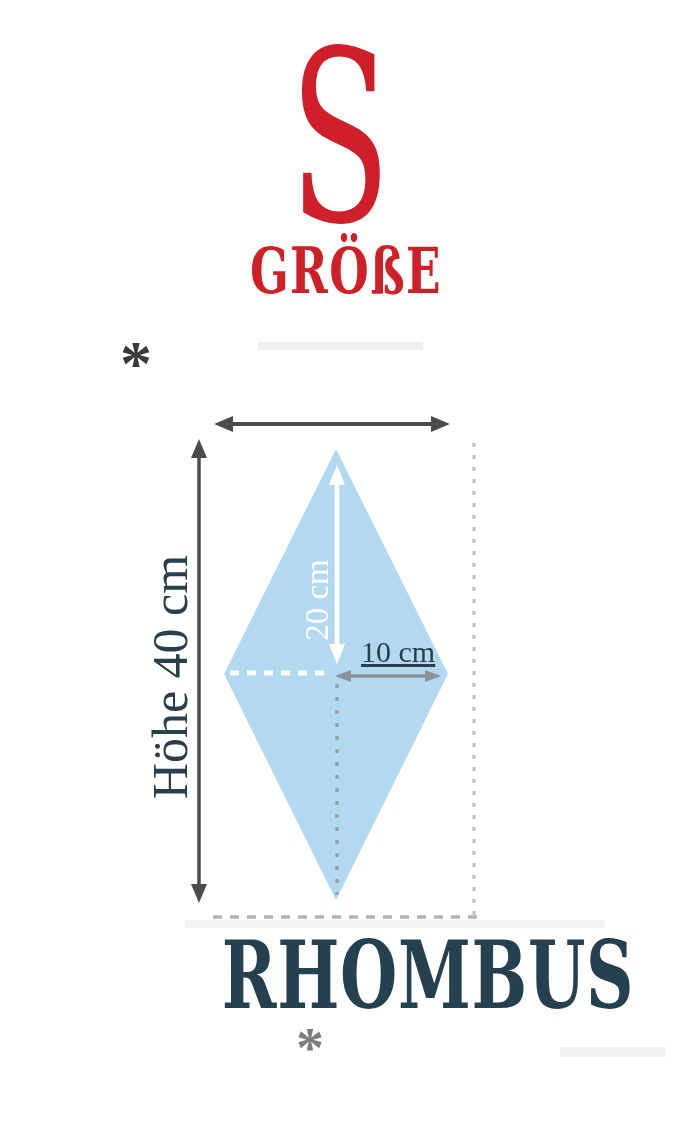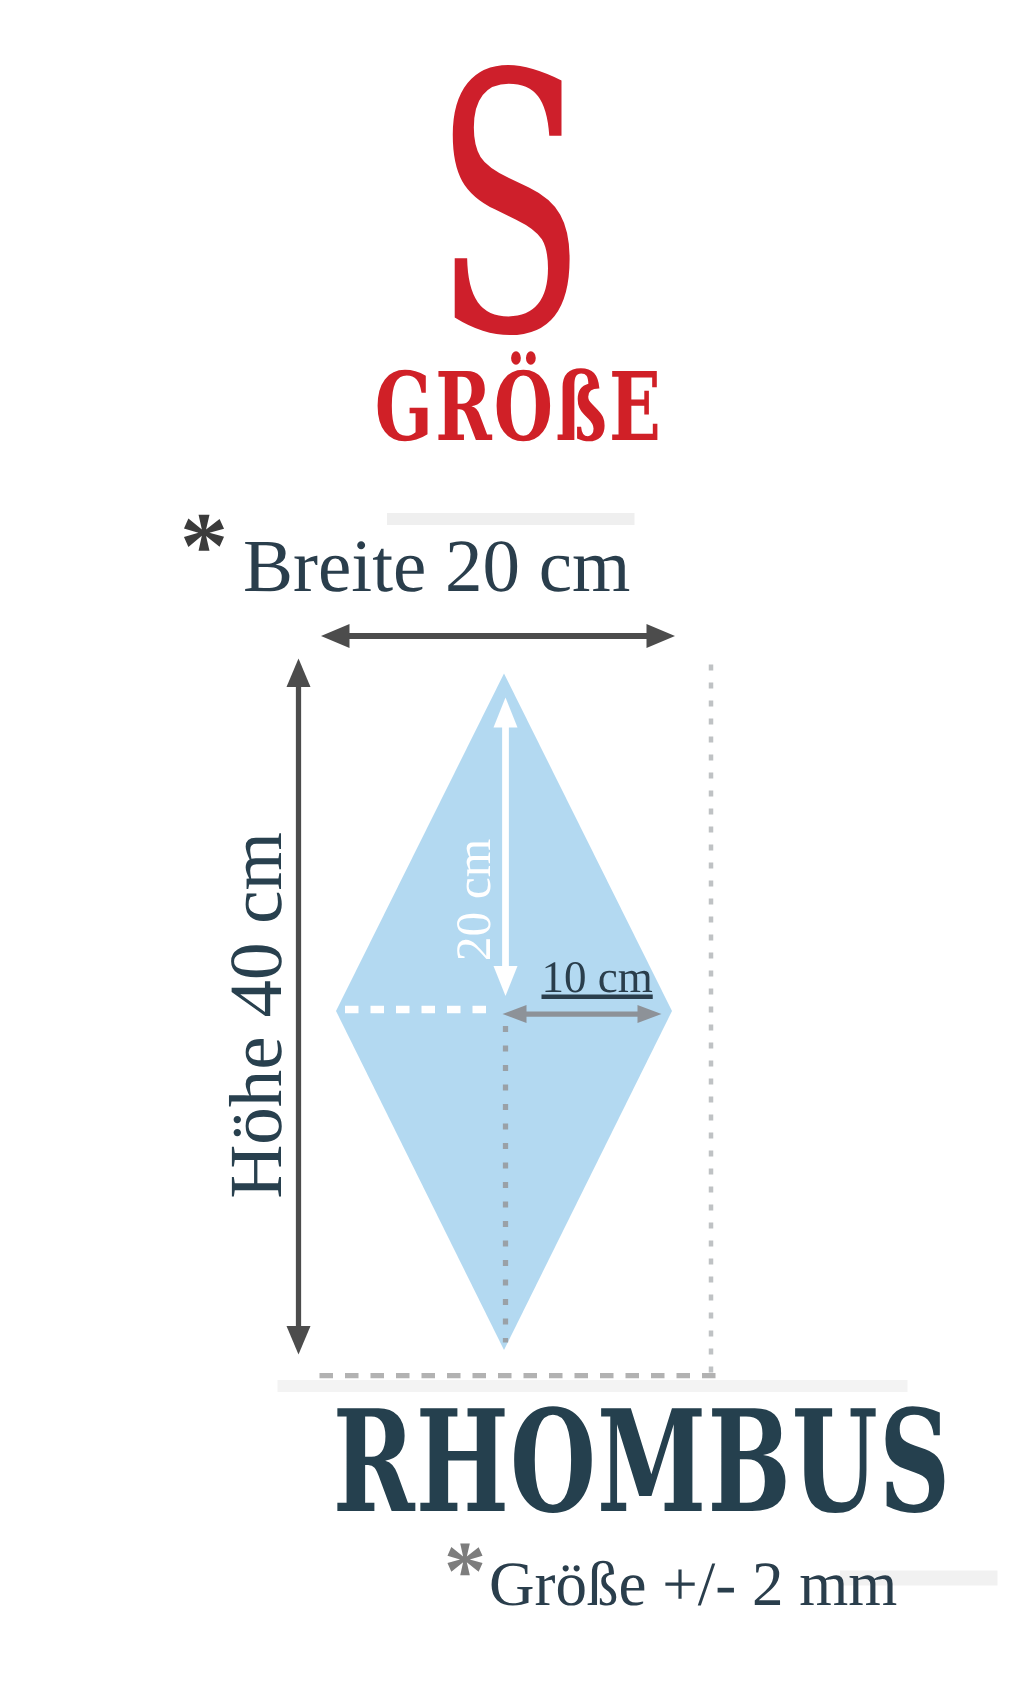--- a/index.html
+++ b/index.html
@@ -74,21 +74,20 @@
 <body>
 
 <div class="stage">
 
   <div class="abs s-letter">S</div>
 
   <div class="abs groesse">GRÖßE</div>
 
   <div class="abs asterisk-top">*</div>
 
-  <div class="abs breite">Breite 20 cm</div>
 
   <svg class="diagram" width="680" height="1135" viewBox="0 0 680 1135">
 
     <rect x="258" y="342" width="165" height="8" fill="#efefef"></rect>
     <rect x="185" y="920" width="420" height="8" fill="#f3f3f3"></rect>
     <rect x="560" y="1047" width="105" height="10" fill="#f1f1f1"></rect>
 
     <polygon points="336,449 448,674 336,900 224,674" fill="#b3d9f1"></polygon>
 
     <g stroke="#4c4c4c" fill="#4c4c4c">
@@ -126,15 +125,14 @@
 
   <div class="abs hoehe">Höhe 40 cm</div>
 
   <div class="abs half-height">20 cm</div>
 
   <div class="abs half-width">10 cm</div>
 
   <div class="abs rhombus-title">RHOMBUS</div>
 
   <div class="abs asterisk-bottom">*</div>
-  <div class="abs tolerance">Größe +/- 2 mm</div>
 
 </div>
 
 </body></html>

